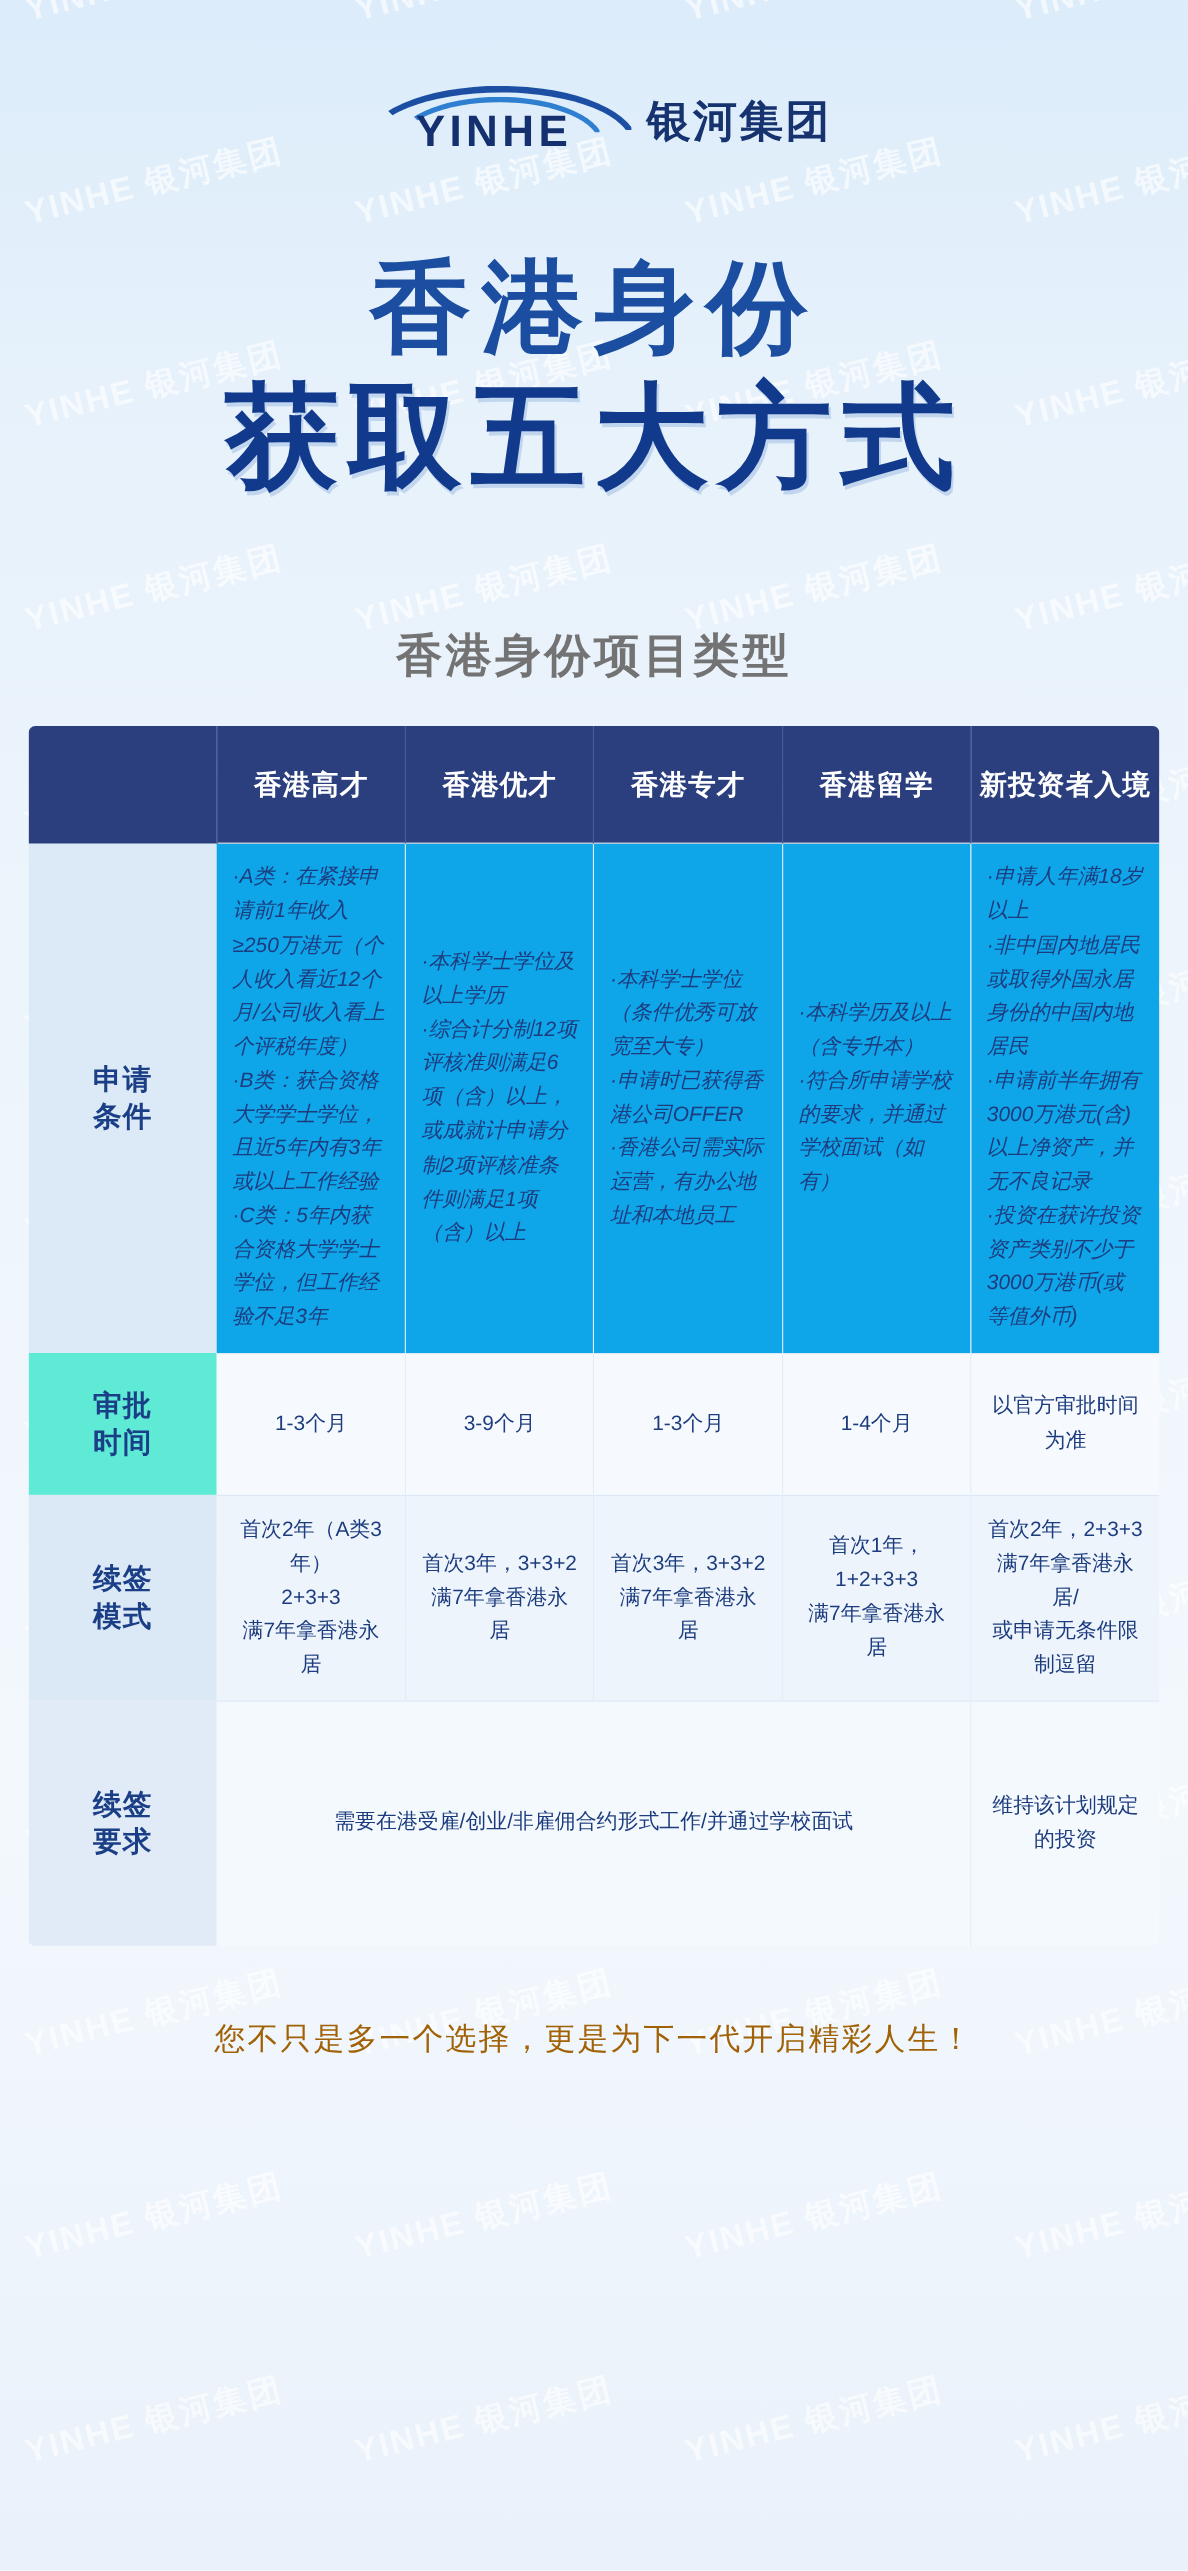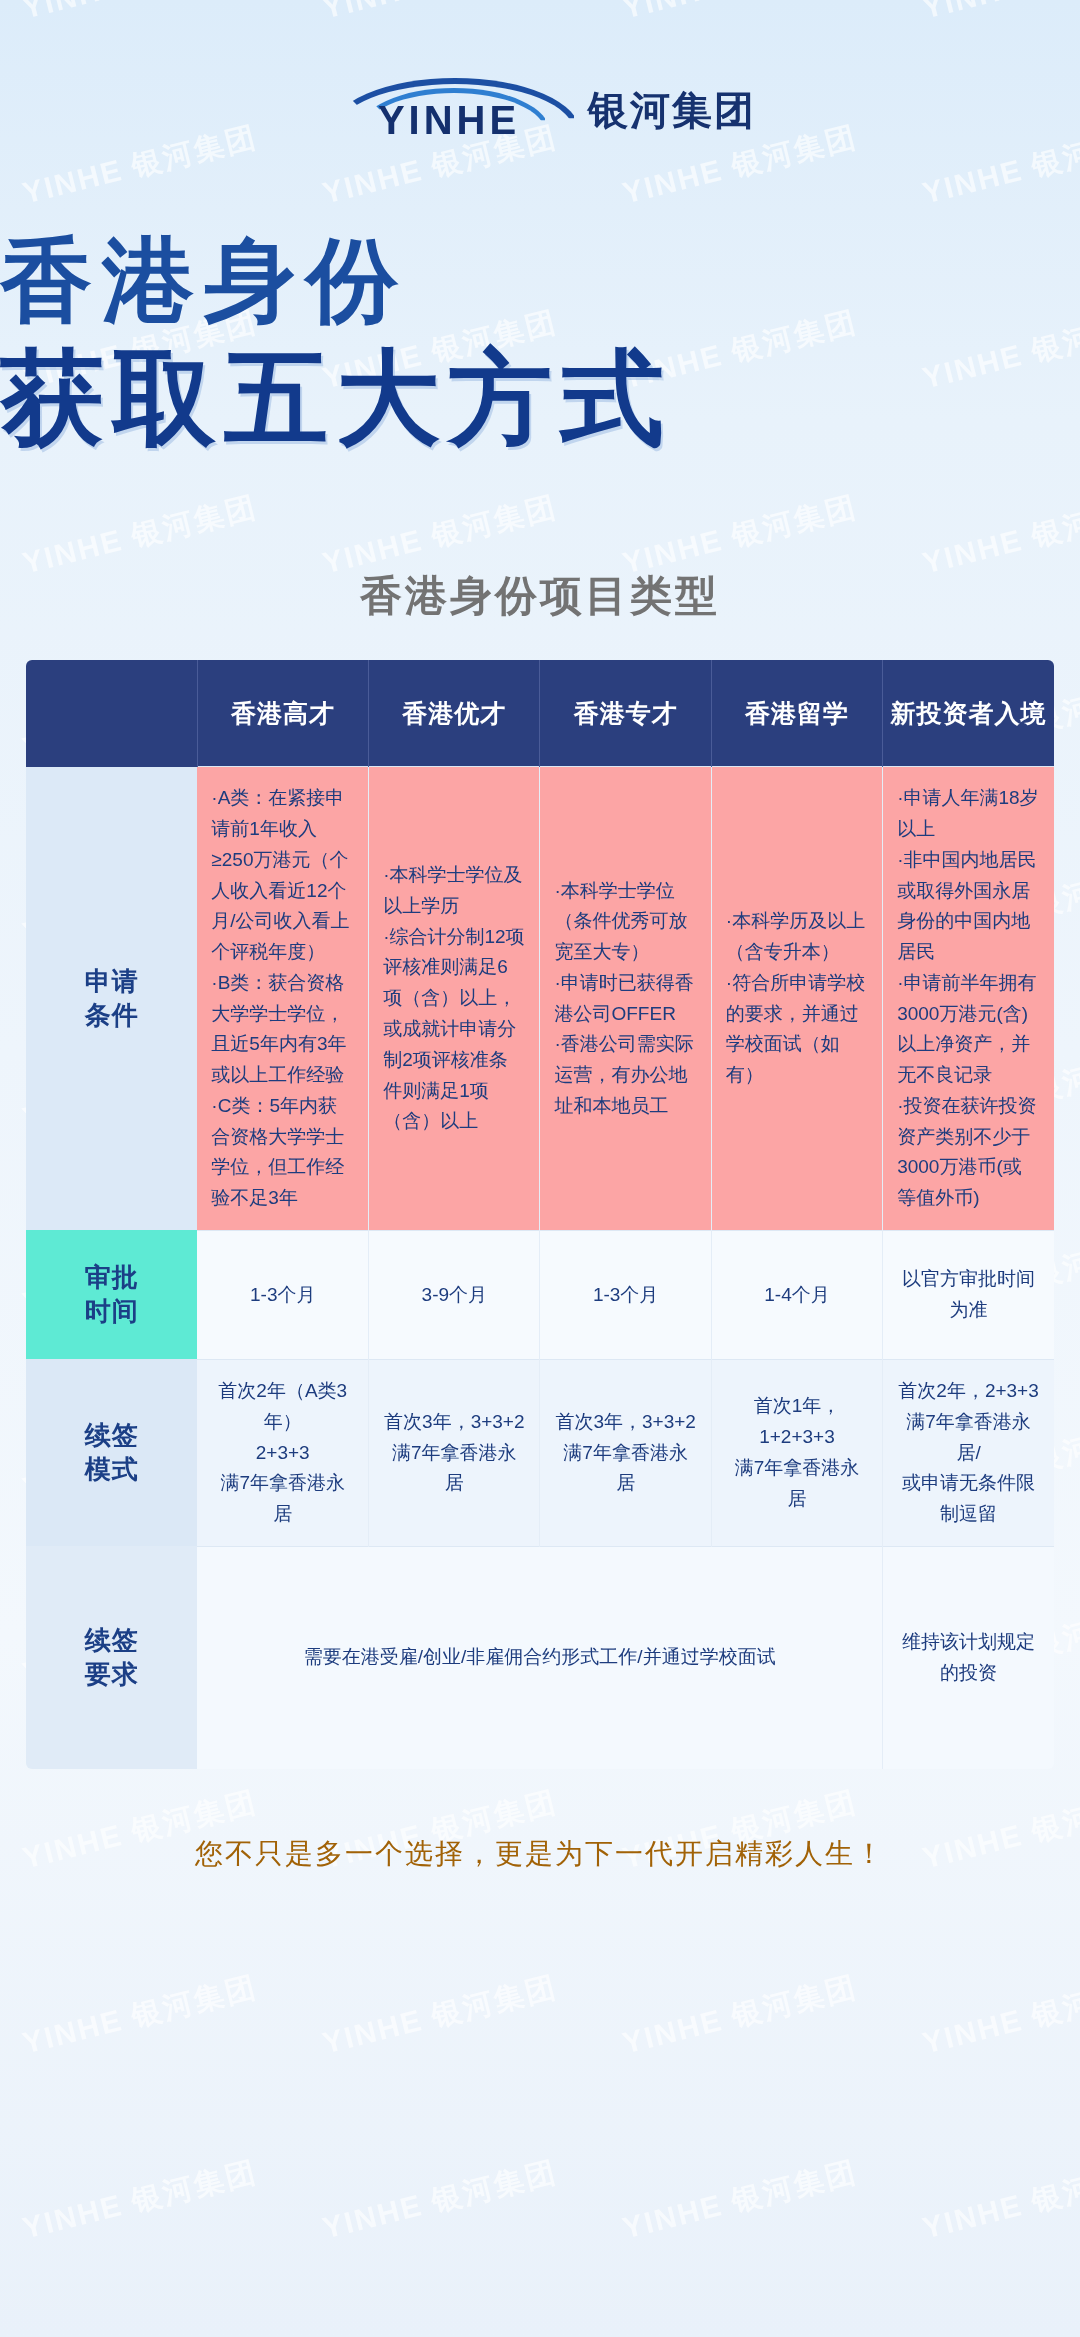--- a/index.html
+++ b/index.html
@@ -32,21 +32,21 @@
   }
   .logo-arc.inner{left:34px;top:10px;width:182px;height:34px;border-width:5px;border-color:#2f7fd1 transparent transparent transparent;}
   .logo-text{
     position:absolute;left:0;top:20px;width:250px;text-align:center;
     font-size:40px;font-weight:800;letter-spacing:4px;color:#14306e;
     font-family:"Liberation Sans",sans-serif;
   }
   .logo-cn{font-size:40px;font-weight:800;color:#16326f;letter-spacing:2px;}
 
   
-  .headline{margin-top:86px;}
+  .headline{text-align:center;margin-top:86px;}
   .h1{
     font-size:92px;font-weight:800;color:#1b4ea0;letter-spacing:10px;
     line-height:1.15;
   }
   .h2{
     font-size:104px;font-weight:800;color:#123a8c;letter-spacing:8px;
     line-height:1.12;margin-top:6px;
     text-shadow:2px 3px 0 rgba(120,160,215,.35);
   }
   .subtitle{
@@ -70,21 +70,21 @@
     text-align:center;letter-spacing:1px;line-height:1.3;
   }
   td.cell{
     background:#f7fbff;border-top:1px solid #dde8f4;border-right:1px solid #e4edf7;
     color:#1d3c7e;font-size:19px;line-height:1.62;padding:16px 14px;
     text-align:center;
   }
   td.cell:last-child{border-right:none;}
   td.cell.left{text-align:left;}
   tr.band-a td.cell{background:#f6fafe;}
-  tr.band-b td.cell{background:#fca5a5;}
+  tr.band-b td.cell{background:#0ea5e9;font-style:italic;}
   tr.band-c td.cell{background:#f6fafe;}
   tr.band-d td.cell{background:#edf4fc;}
   tr.band-e td.cell{background:#f4f9fe;}
   tr.band-a .rowhead{background:#e0ebf7;}
   tr.band-b .rowhead{background:#dce9f7;}
   tr.band-c .rowhead{background:#5eead4;}
   tr.band-d .rowhead{background:#dbe8f6;}
   tr.band-e .rowhead{background:#e0ebf7;}
   .lines span{display:block;}
   .cond{font-size:19px;line-height:1.72;text-align:justify;}

